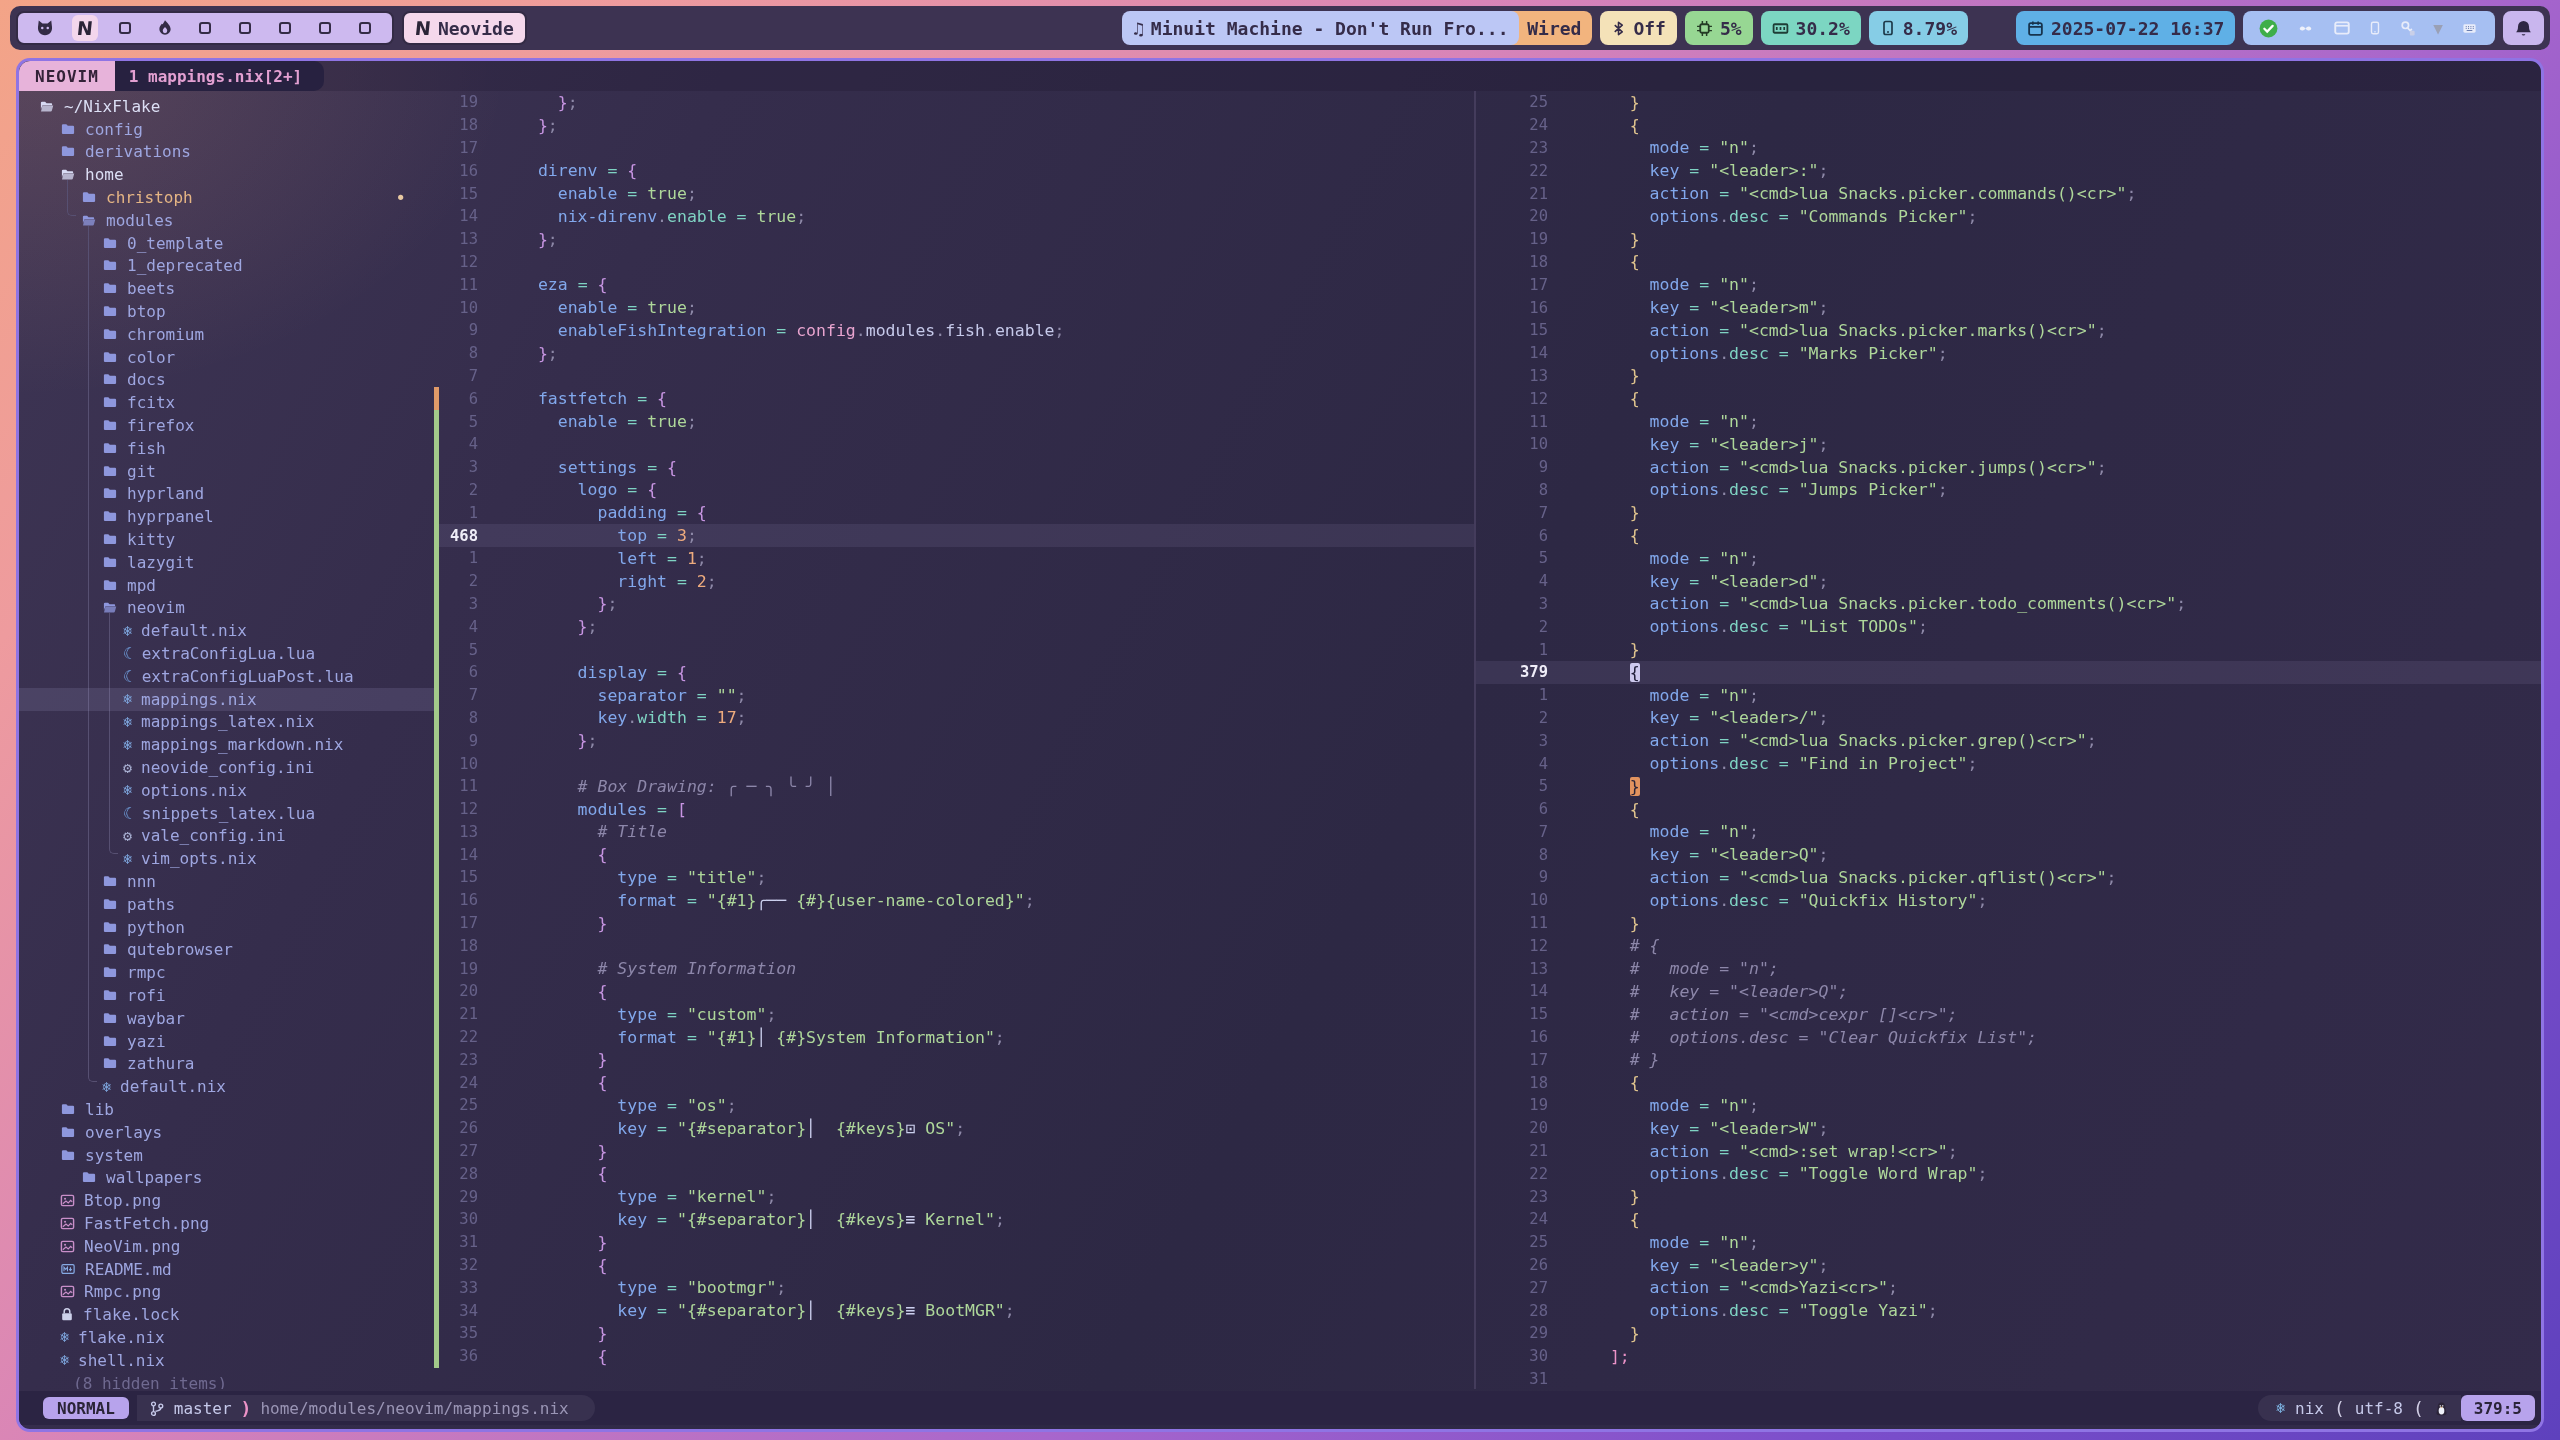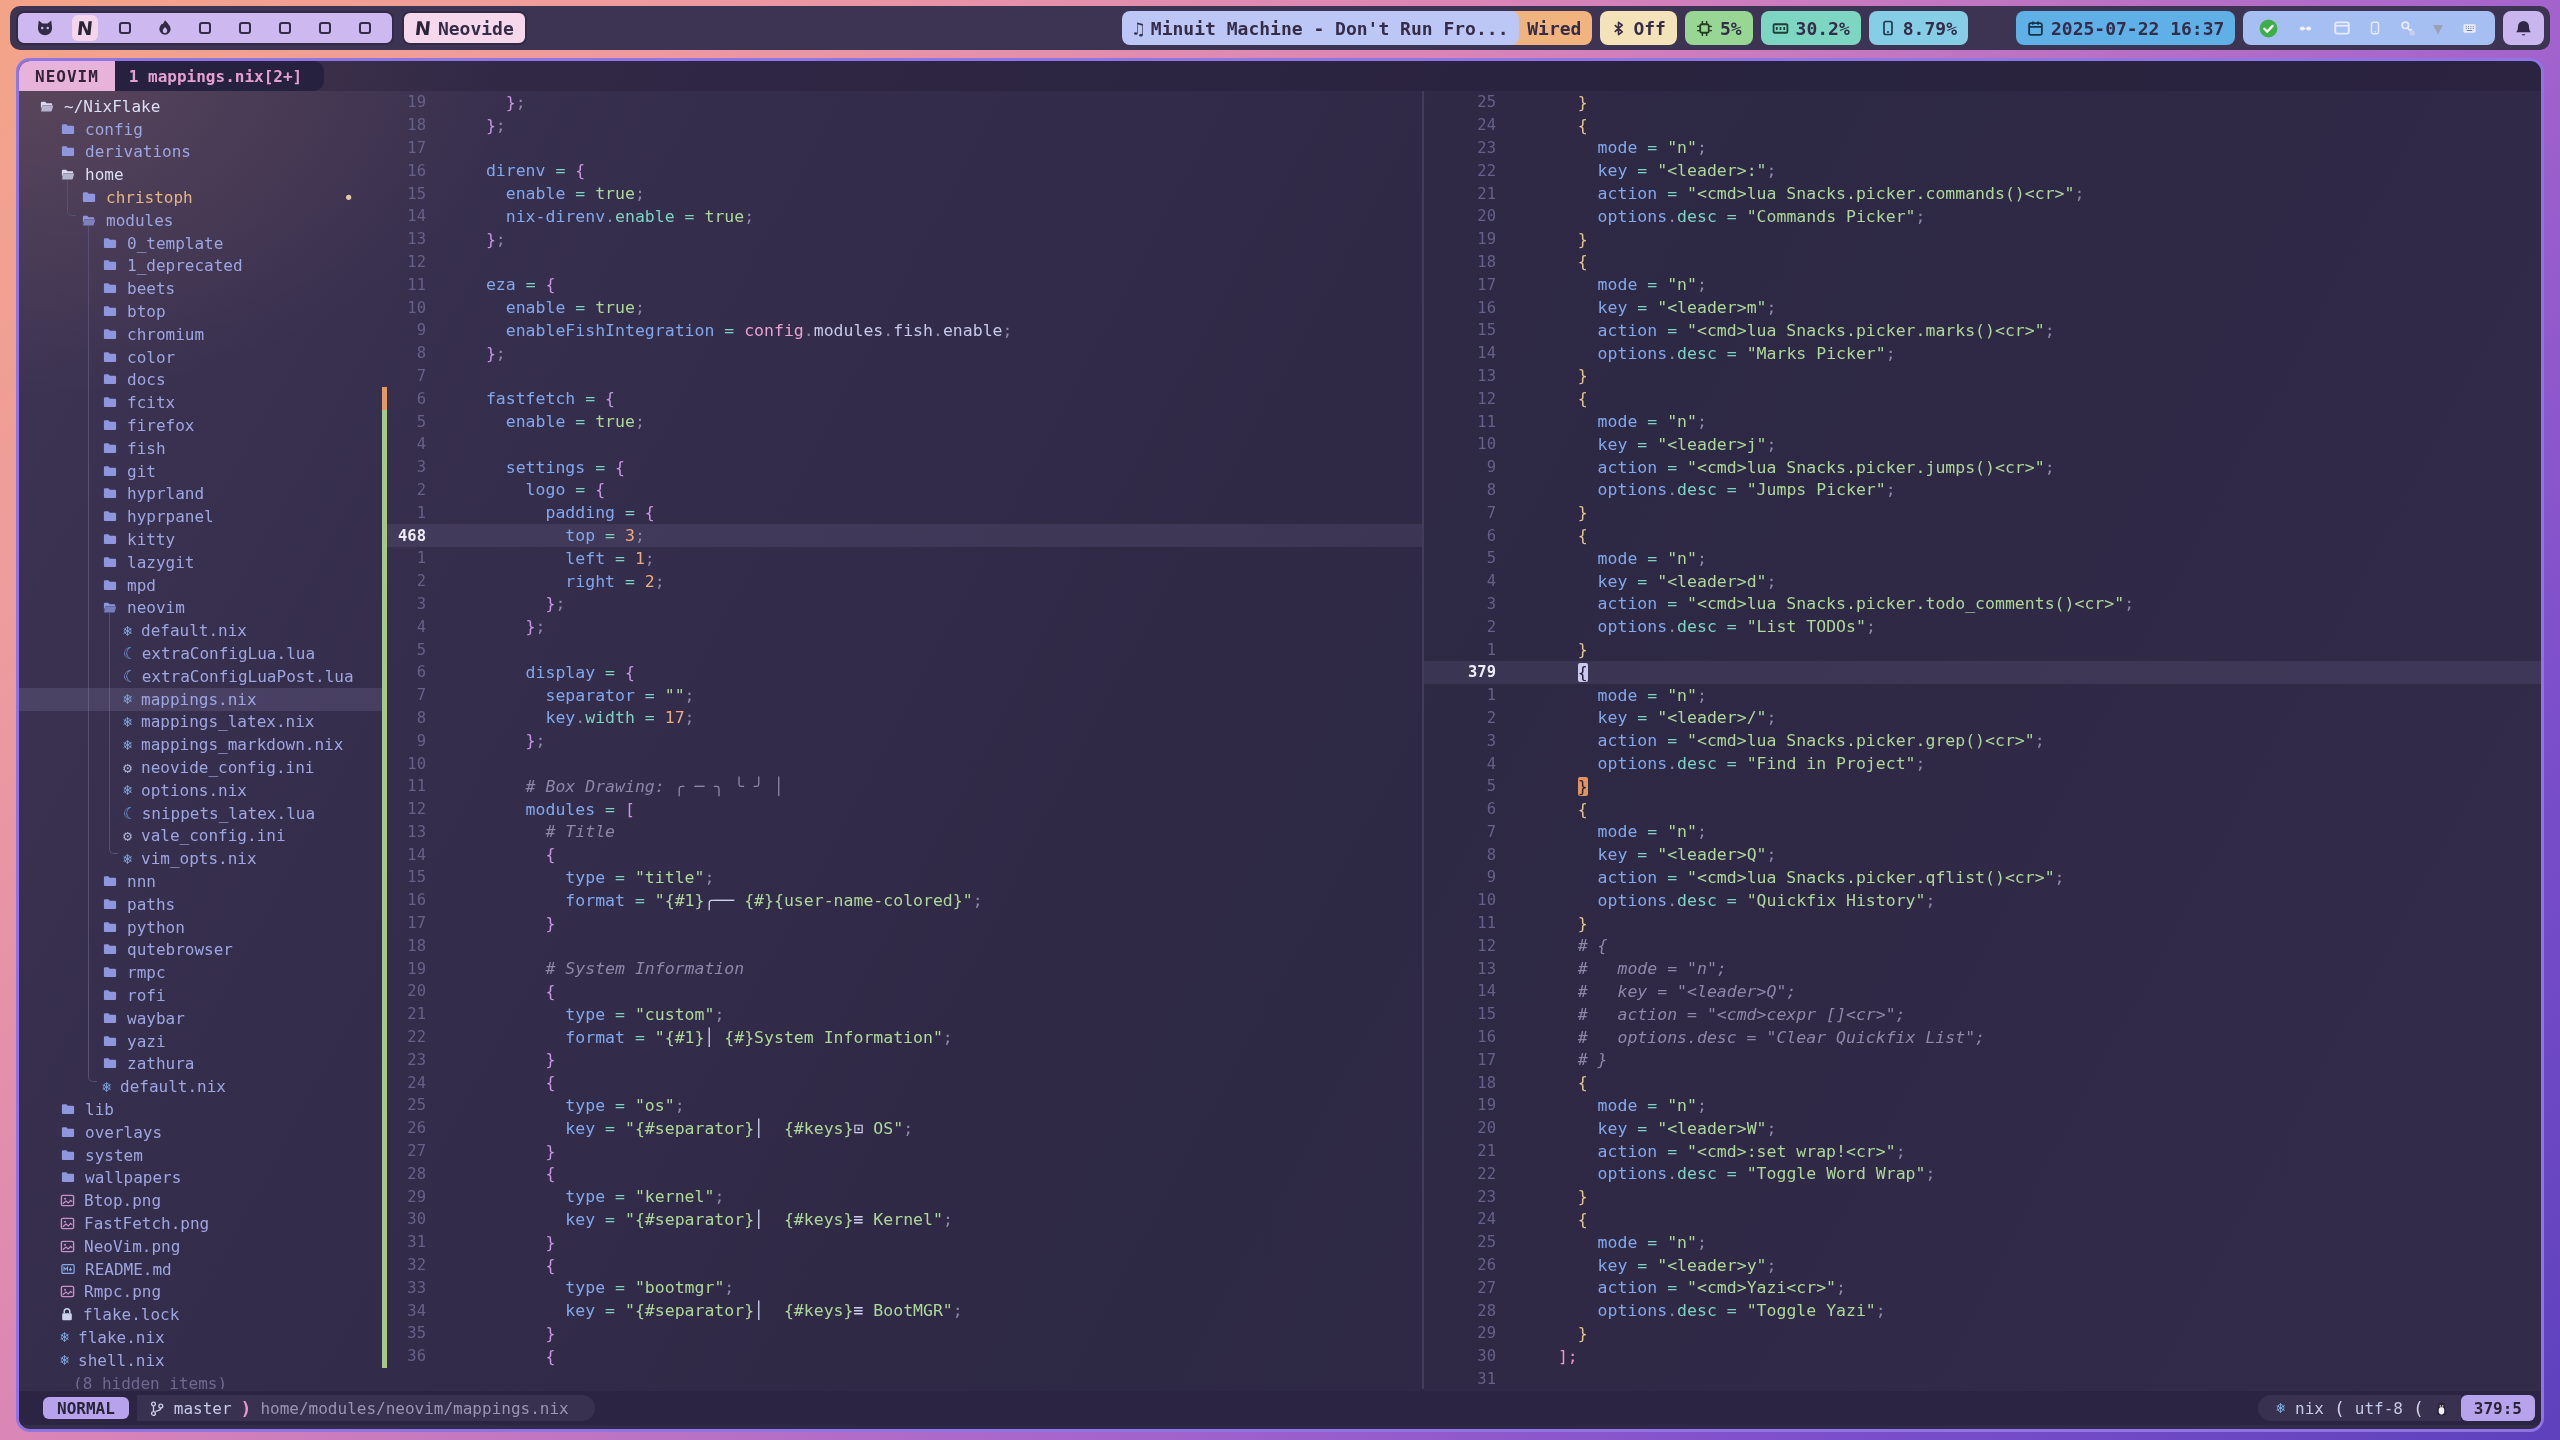--- a/index.html
+++ b/index.html
@@ -27,21 +27,21 @@
     overflow:hidden;background:linear-gradient(118deg,#3e3554 0%,#352d4c 22%,#2d2844 55%,#332b4a 100%);}
   #window::before{content:"";position:absolute;inset:0;pointer-events:none;
     background:radial-gradient(700px 480px at 0% 0%,rgba(242,164,135,.16),transparent 70%);}
   #tabline{height:30px;display:flex;align-items:stretch;background:rgba(26,21,42,.25);position:relative;}
   #neovim-chip{background:#e7b3da;color:#332238;font-weight:bold;font-size:16px;letter-spacing:1px;
     display:flex;align-items:center;padding:0 16px;border-top-left-radius:11px;}
   #tab0{background:#272140;color:#e3a0d2;font-weight:bold;font-size:16px;display:flex;align-items:center;
     padding:0 22px 0 14px;border-radius:0 10px 10px 0;}
   #main{display:flex;height:1298px;overflow:hidden;position:relative;}
   
-  #tree{width:363px;position:relative;overflow:hidden;padding-top:4px;flex:none;font-size:16px;}
+  #tree{width:415px;position:relative;overflow:hidden;padding-top:4px;flex:none;font-size:16px;}
   .trow{height:22.8px;display:flex;align-items:center;position:relative;color:#9ea6e0;white-space:nowrap;}
   .trow.sel{background:rgba(185,175,225,.14);}
   .trow .lbl{margin-left:9px;}
   .trow .dot{position:absolute;right:28px;color:#e8c9a2;font-size:18px;}
   .lbl.bright{color:#dcdff5;}
   .lbl.orange{color:#e5b584;}
   .lbl.note{color:#6f6990;margin-left:13px;}
   .guide{position:absolute;border-left:1.5px solid #575072;}
   .guide.corner{border-bottom:1.5px solid #575072;border-bottom-left-radius:5px;width:9px;}
   .ic-folder{color:#8e97dd;} .ic-folder.bright{color:#d8dbf4;}
@@ -609,21 +609,21 @@
             <span class="lbl ">overlays</span>
           </div>
           <div class="trow" style="padding-left: 41px;">
             <span class="icon ic-folder">
               <svg width="16" height="15" viewBox="0 0 16 16" fill="none" xmlns="http://www.w3.org/2000/svg">
                 <path d="M1.5 3.5A1.2 1.2 0 0 1 2.7 2.3h3.5l1.6 1.8h5.5a1.2 1.2 0 0 1 1.2 1.2v6.4a1.2 1.2 0 0 1-1.2 1.2H2.7a1.2 1.2 0 0 1-1.2-1.2z" fill="currentColor"></path>
               </svg>
             </span>
             <span class="lbl ">system</span>
           </div>
-          <div class="trow" style="padding-left: 41px;">
+          <div class="trow" style="padding-left: 62px;">
             <span class="icon ic-folder">
               <svg width="16" height="15" viewBox="0 0 16 16" fill="none" xmlns="http://www.w3.org/2000/svg">
                 <path d="M1.5 3.5A1.2 1.2 0 0 1 2.7 2.3h3.5l1.6 1.8h5.5a1.2 1.2 0 0 1 1.2 1.2v6.4a1.2 1.2 0 0 1-1.2 1.2H2.7a1.2 1.2 0 0 1-1.2-1.2z" fill="currentColor"></path>
               </svg>
             </span>
             <span class="lbl ">wallpapers</span>
           </div>
           <div class="trow" style="padding-left: 41px;">
             <span class="icon ic-img">
               <svg width="15" height="15" viewBox="0 0 16 16" fill="none" xmlns="http://www.w3.org/2000/svg">

